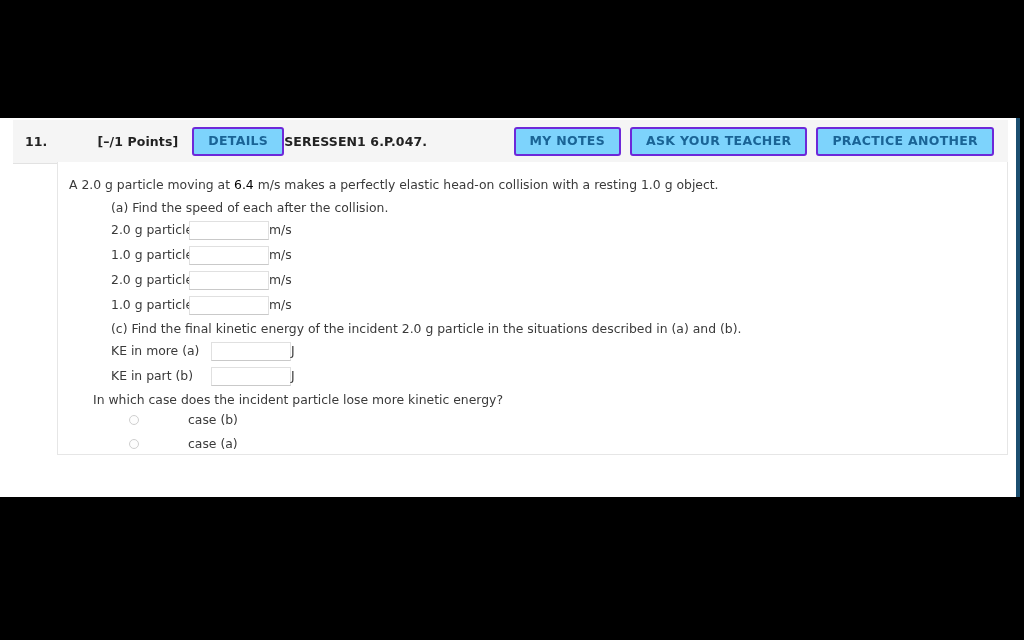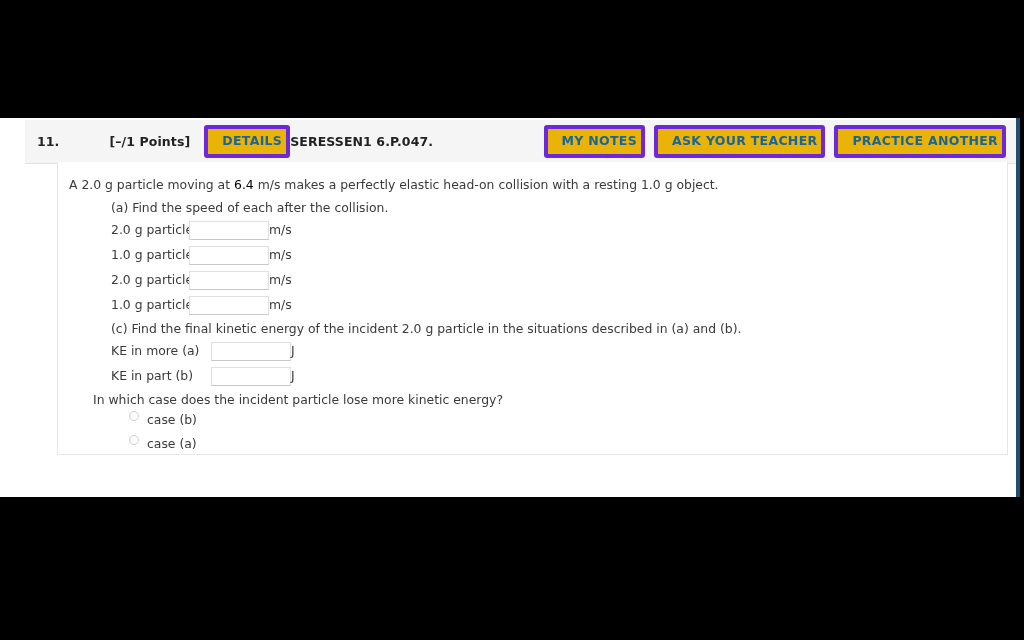--- a/index.html
+++ b/index.html
@@ -28,21 +28,21 @@
   #scroll-edge-inner {
     position: absolute;
     left: 1020px; top: 118px;
     width: 4px; height: 379px;
     background: #000000;
   }
 
   
   #q-header {
     position: absolute;
-    left: 25px; top: 2px;
+    left: 13px; top: 2px;
     width: 995px; height: 44px;
     background: #f5f5f5;
     border-bottom: 1px solid #e2e2e2;
     display: flex;
     align-items: center;
     padding: 0 14px 0 12px;
   }
   .q-num {
     font-size: 12.5px;
     font-weight: bold;
@@ -52,29 +52,29 @@
   }
   .q-points {
     font-size: 12.5px;
     font-weight: bold;
     color: #222222;
     margin-right: 14px;
     letter-spacing: 0.1px;
     margin-left: 40px;
   }
   .wa-btn {
-    background: #eab308;
-    border: 4px solid #6d28d9;
+    background: #7dd3fc;
+    border: 2px solid #6d28d9;
     border-radius: 3px;
     color: #1a6496;
     font-family: "DejaVu Sans", "Liberation Sans", sans-serif;
     font-size: 12.5px;
     font-weight: bold;
     letter-spacing: 0.3px;
-    padding: 6px 4px 7px 14px;
+    padding: 6px 14px 7px 14px;
     cursor: pointer;
     line-height: 1;
     white-space: nowrap;
   }
   .q-code {
     font-size: 12.5px;
     font-weight: bold;
     color: #222222;
     margin-left: 0;
     letter-spacing: 0.1px;
@@ -133,22 +133,24 @@
     padding: 0 4px;
     outline: none;
   }
   .ans-unit {
     margin-left: 0;
     white-space: nowrap;
   }
 
   .radio-row {
     display: flex;
+    align-items: center;
     margin: 0 0 6px 60px;
     height: 18px;
+    gap: 41px;
   }
   .radio-dot {
     width: 10px; height: 10px;
     border: 1px solid #cfcfcf;
     border-radius: 50%;
     background: #fdfdfd;
     margin-right: 8px;
     flex: 0 0 auto;
     cursor: pointer;
   }

